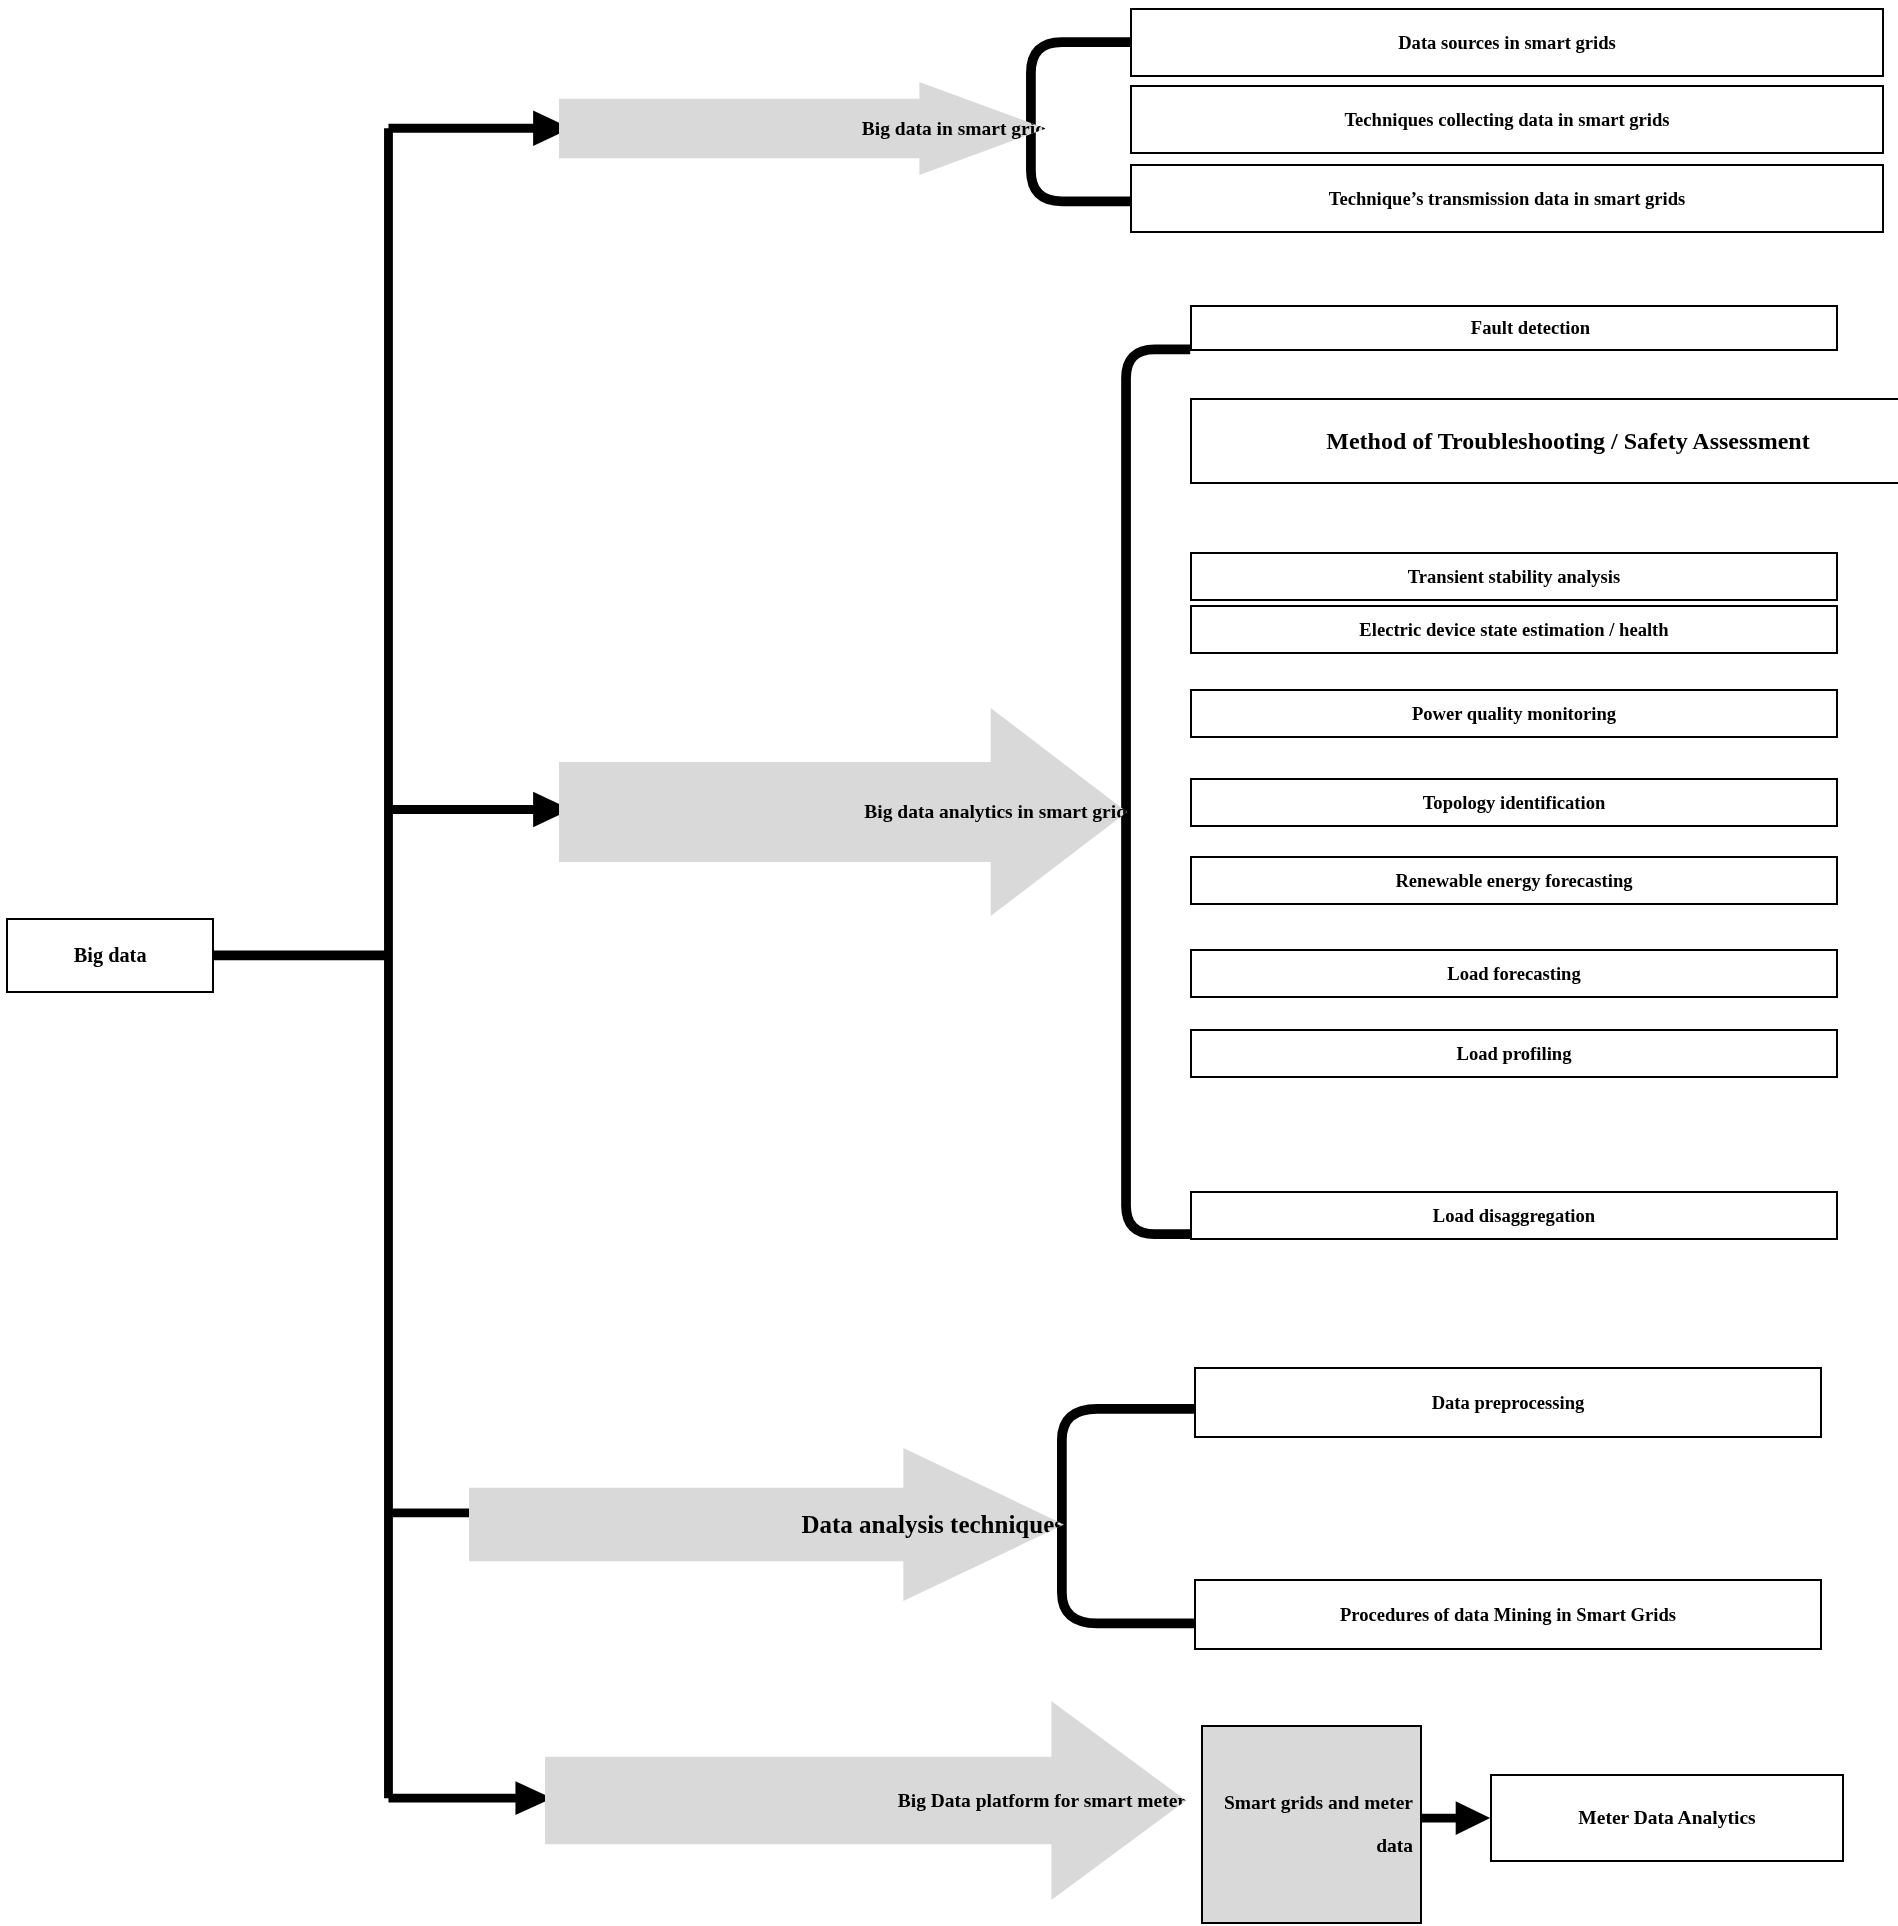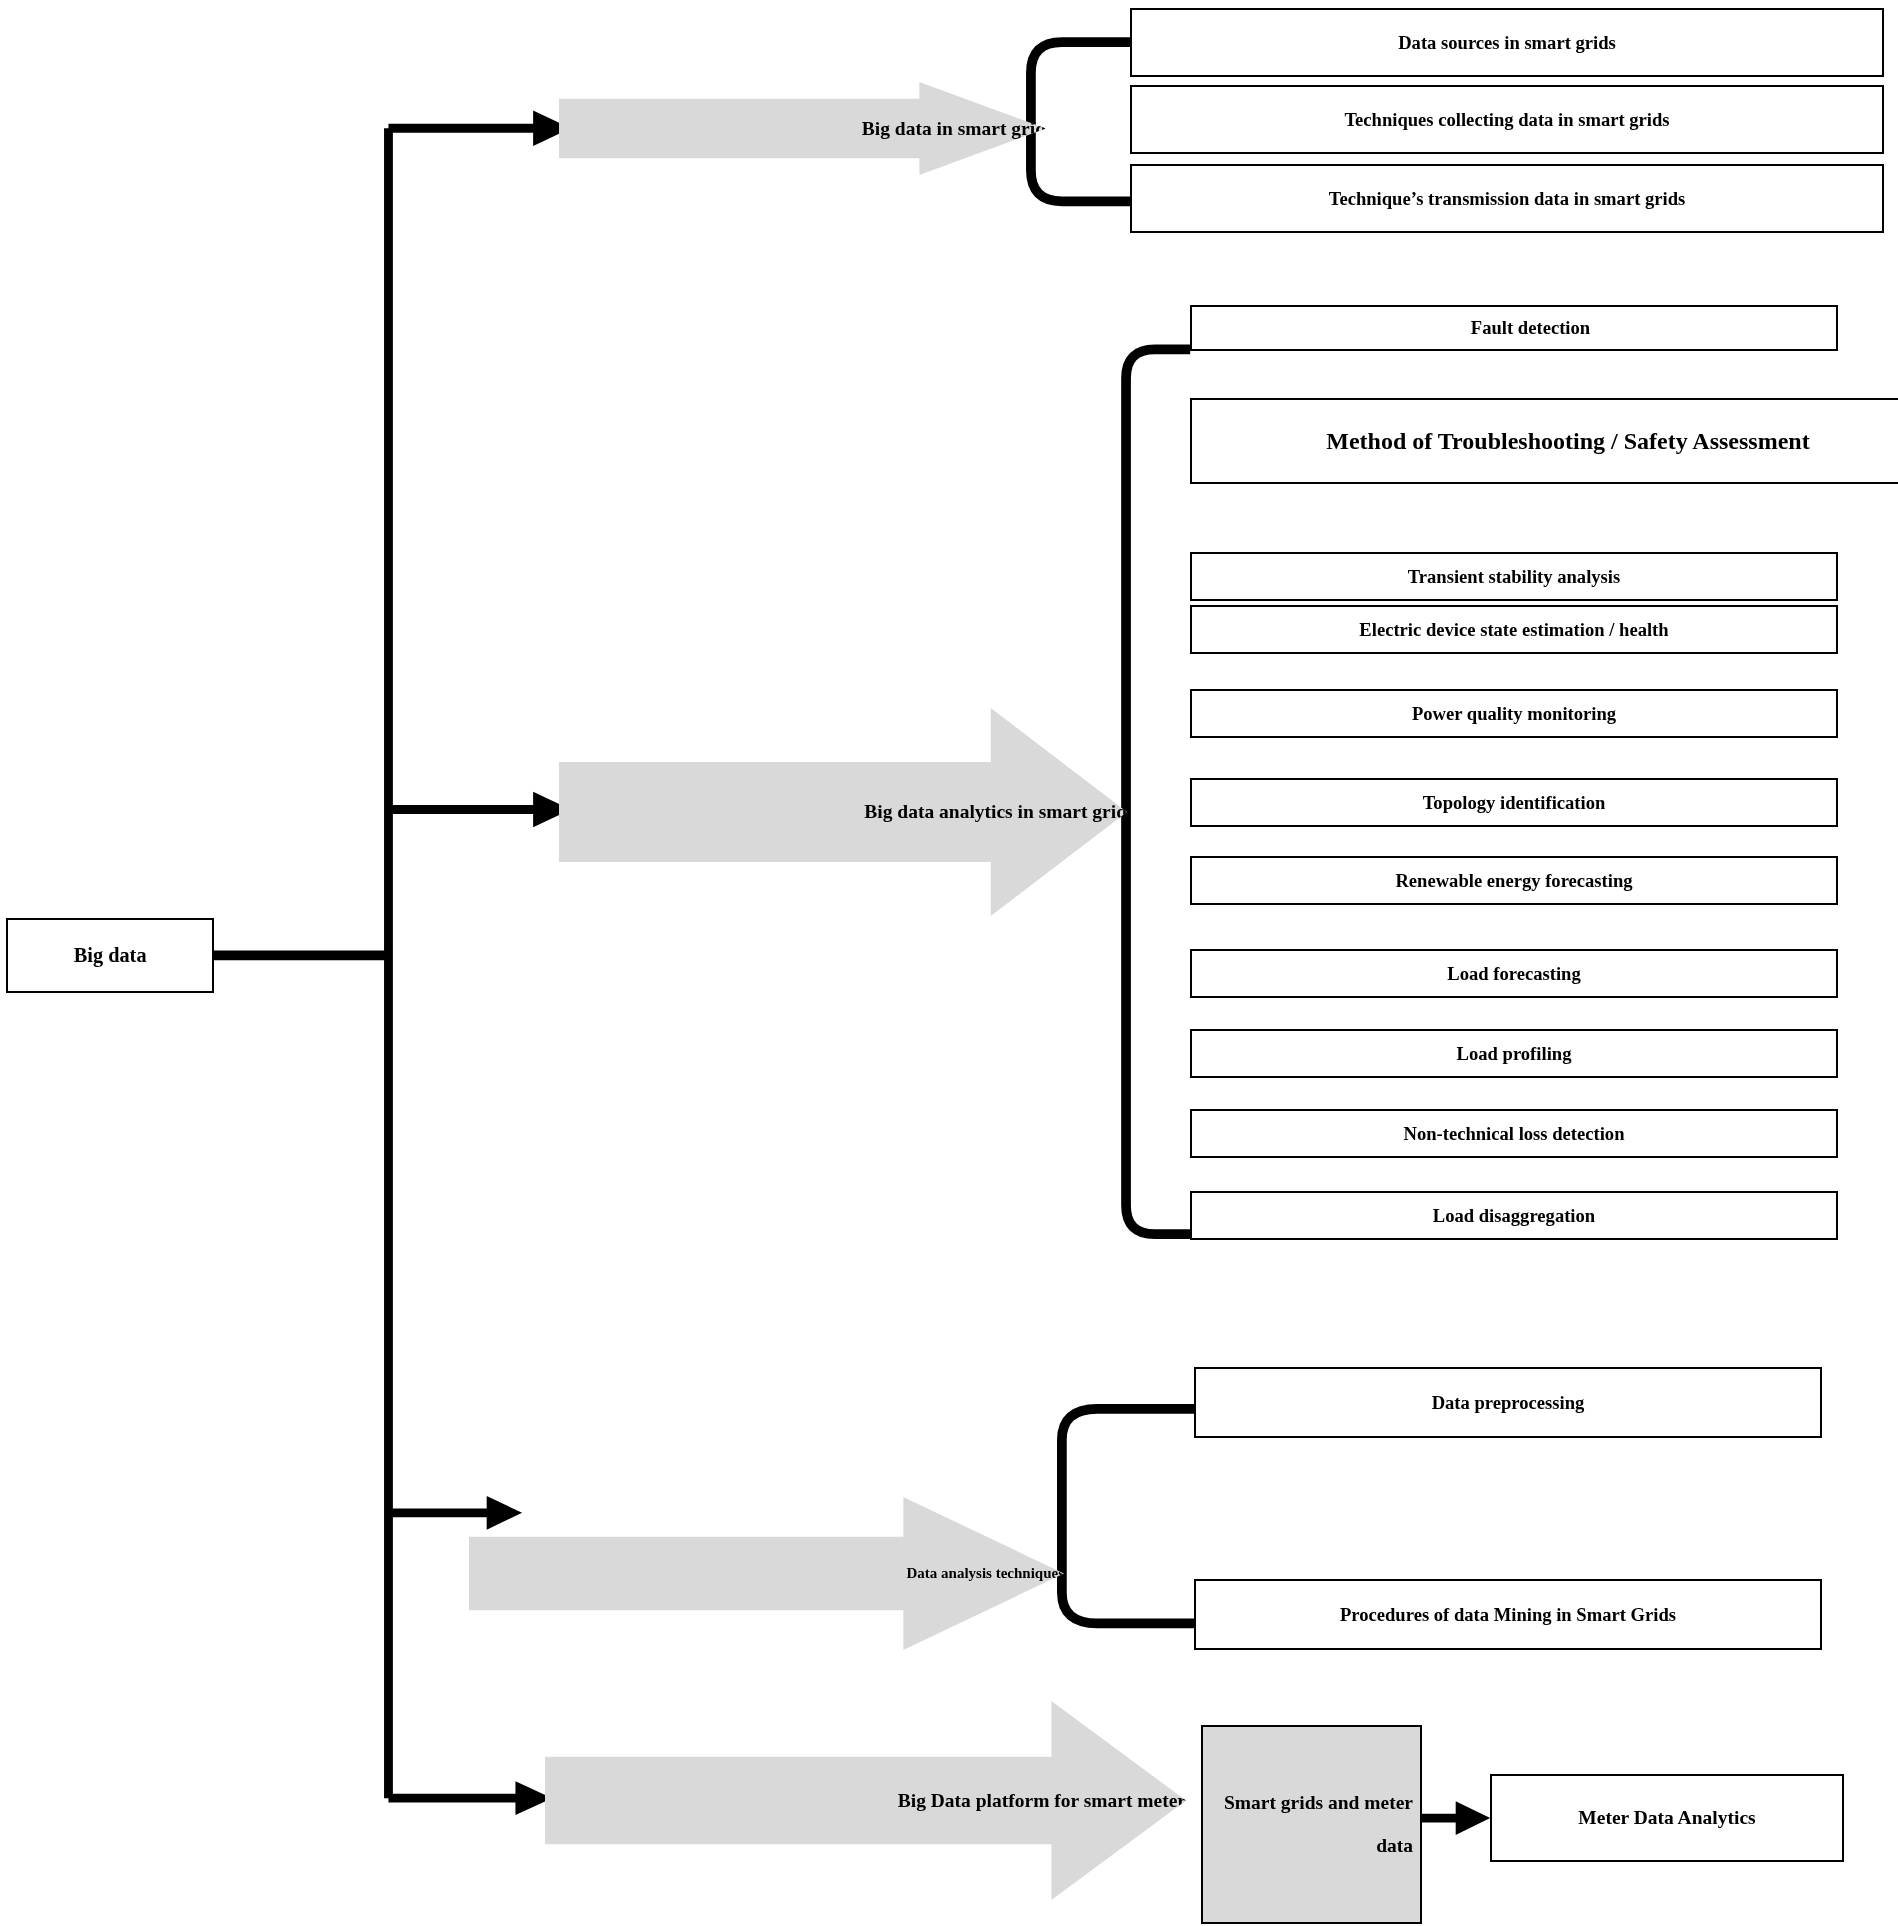--- a/index.html
+++ b/index.html
@@ -127,28 +127,25 @@
   </div>
   <div class="box" style="left:1190px;top:856px;width:648px;height:49px;font-size:18.6px;">
     <span>Renewable energy forecasting</span>
   </div>
   <div class="box" style="left:1190px;top:949px;width:648px;height:49px;font-size:18.6px;">
     <span>Load forecasting</span>
   </div>
   <div class="box" style="left:1190px;top:1029px;width:648px;height:49px;font-size:18.6px;">
     <span>Load profiling</span>
   </div>
-  <div class="box" style="left:1190px;top:1109px;width:648px;height:49px;font-size:18.6px;">
-    <span>Non-technical loss detection</span>
-  </div>
   <div class="box" style="left:1190px;top:1191px;width:648px;height:49px;font-size:18.6px;">
     <span>Load disaggregation</span>
   </div>
 
-  <div class="chev" style="left:469px;top:1497px;width:595px;height:153px;font-size:15px;
+  <div class="chev" style="left:469px;top:1448px;width:595px;height:153px;font-size:25px;
               clip-path:polygon(0 26%,73% 26%,73% 0,100% 50%,73% 100%,73% 74%,0 74%);">
     <span>Data analysis techniques</span>
   </div>
 
   <div class="box" style="left:1194px;top:1367px;width:628px;height:71px;font-size:18.6px;">
     <span>Data preprocessing</span>
   </div>
   <div class="box" style="left:1194px;top:1579px;width:628px;height:71px;font-size:18.6px;">
     <span>Procedures of data Mining in Smart Grids</span>
   </div>

